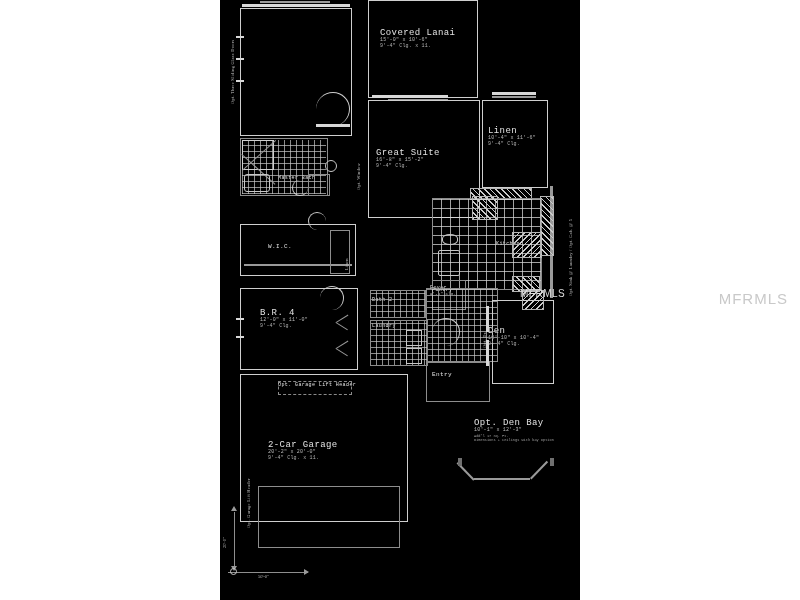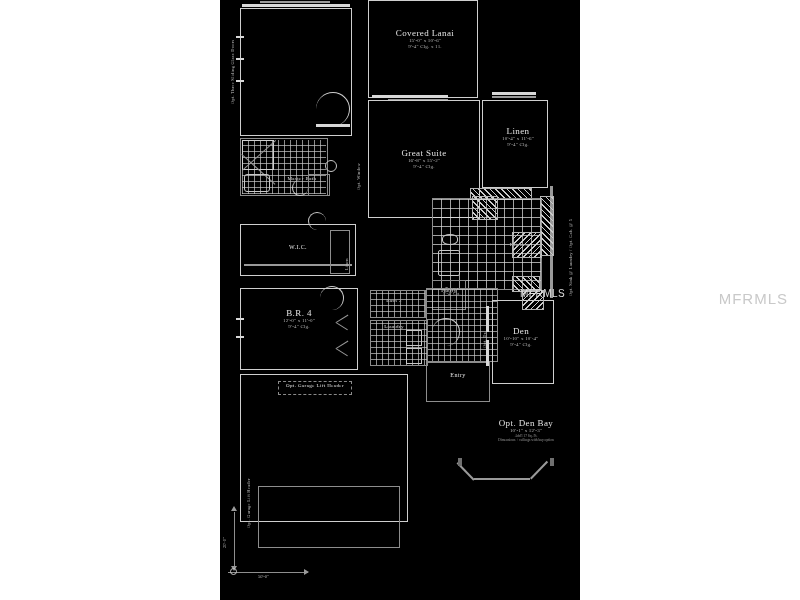--- a/index.html
+++ b/index.html
@@ -16,22 +16,22 @@
 
   
   .wall{position:absolute;background:#d8d8d8;}
   .wall.thin{background:#9a9a9a;}
   .wall.dim{background:#707070;}
   .room-box{position:absolute;border:1px solid #cfcfcf;box-sizing:border-box;}
   .room-box.faint{border-color:#8d8d8d;}
   .room-box.dash{border-style:dashed;border-color:#8a8a8a;}
 
   
-  .lbl{position:absolute;color:#e2e2e2;text-align:center;line-height:1.15;
-       text-shadow:0 0 1px #000;white-space:nowrap;}
+  .lbl{position:absolute;color:#e2e2e2;line-height:1.15;
+       text-shadow:0 0 1px #000;white-space:nowrap;font-family:Liberation Mono, monospace;}
   .lbl .nm{display:block;font-size:9px;letter-spacing:.4px;}
   .lbl .dm{display:block;font-size:5px;color:#b9b9b9;letter-spacing:.2px;}
   .lbl .cl{display:block;font-size:5px;color:#b0b0b0;letter-spacing:.2px;}
   .lbl .nt{display:block;font-size:3.6px;color:#9d9d9d;}
   .lbl.sm .nm{font-size:6px;}
   .lbl.xs .nm{font-size:5px;}
   .lbl.xs .dm{font-size:4px;}
 
   
   .vlbl{position:absolute;color:#bdbdbd;font-size:4.4px;white-space:nowrap;
@@ -140,20 +140,25 @@
     <div class="wall thin" style="left:116px;top:348px;width:14px;height:1px;transform:rotate(-32deg);transform-origin:0 0;"></div>
     <div class="swing tr" style="left:100px;top:286px;width:24px;height:24px;"></div>
 
     <div class="room-box" style="left:20px;top:374px;width:168px;height:148px;"></div>
     <div class="room-box faint" style="left:38px;top:486px;width:142px;height:62px;"></div>
 
     <div class="room-box dash" style="left:58px;top:381px;width:74px;height:14px;"></div>
     <div class="lbl xs" style="left:58px;top:383px;width:74px;">
       <span class="nm">Opt. Garage Lift Header</span>
     </div>
+    <div class="lbl" style="left:48px;top:440px;width:112px;">
+      <span class="nm">2-Car Garage</span>
+      <span class="dm">20'-2" x 20'-0"</span>
+      <span class="cl">9'-4" Clg. x 11.</span>
+    </div>
     <div class="vlbl" style="left:26px;top:528px;transform:rotate(-90deg);"><span>Opt. Garage Lift Header</span></div>
 
     <div class="room-box" style="left:148px;top:0px;width:110px;height:98px;"></div>
     <div class="lbl" style="left:160px;top:28px;width:90px;">
       <span class="nm">Covered Lanai</span>
       <span class="dm">15'-0" x 10'-6"</span>
       <span class="cl">9'-4" Clg. x 11.</span>
     </div>
 
     <div class="wall" style="left:152px;top:95px;width:76px;height:3px;"></div>

